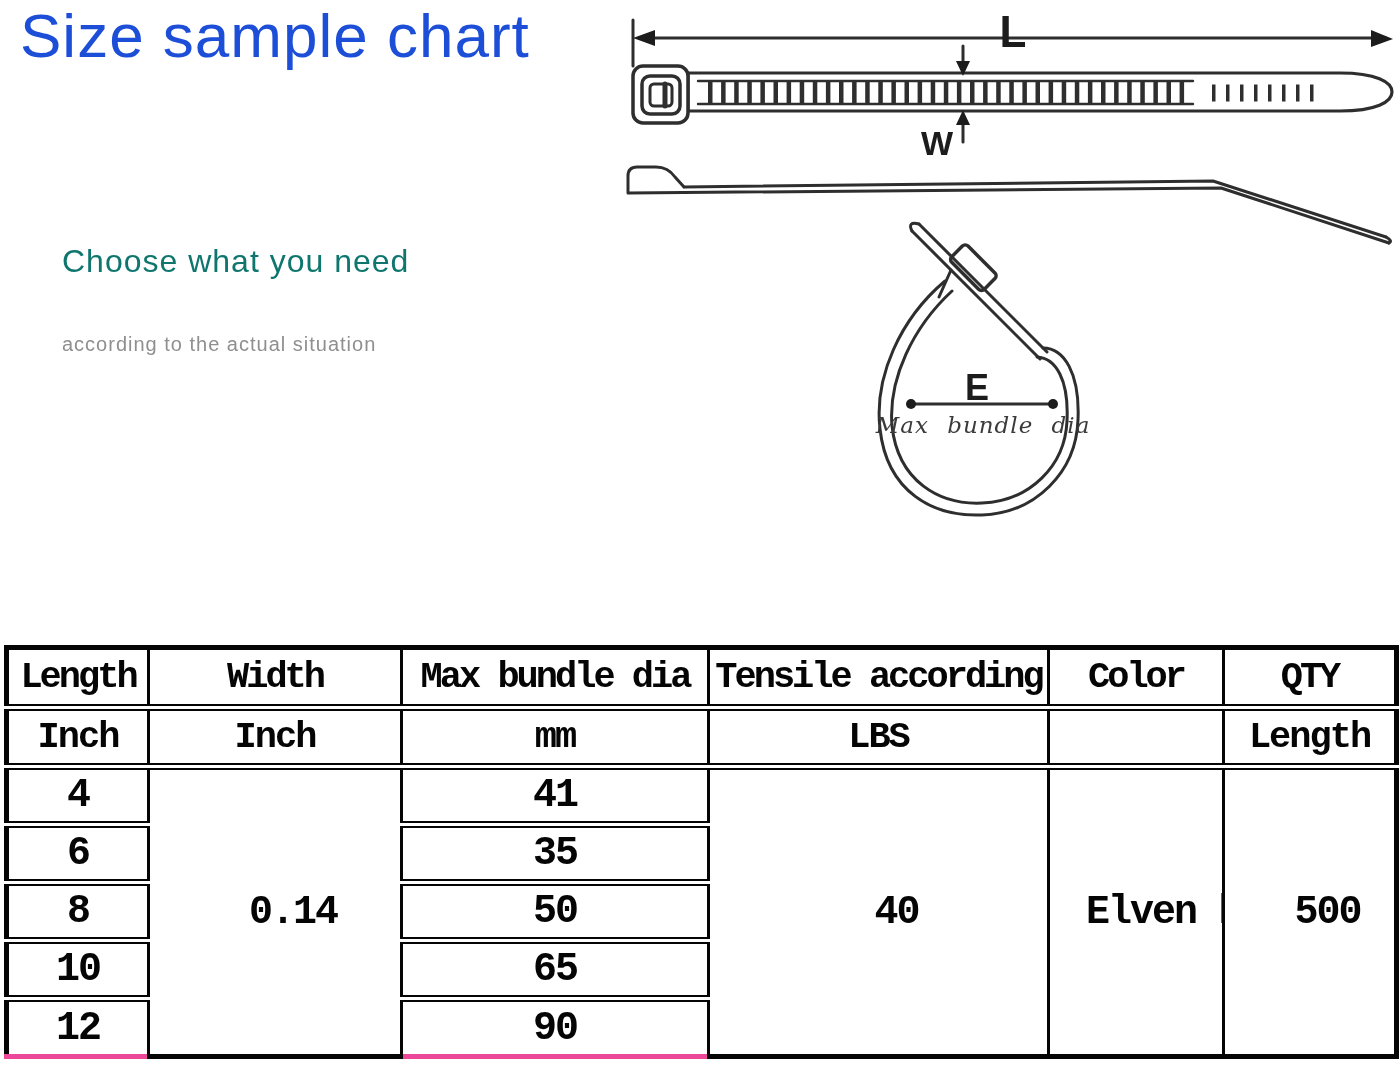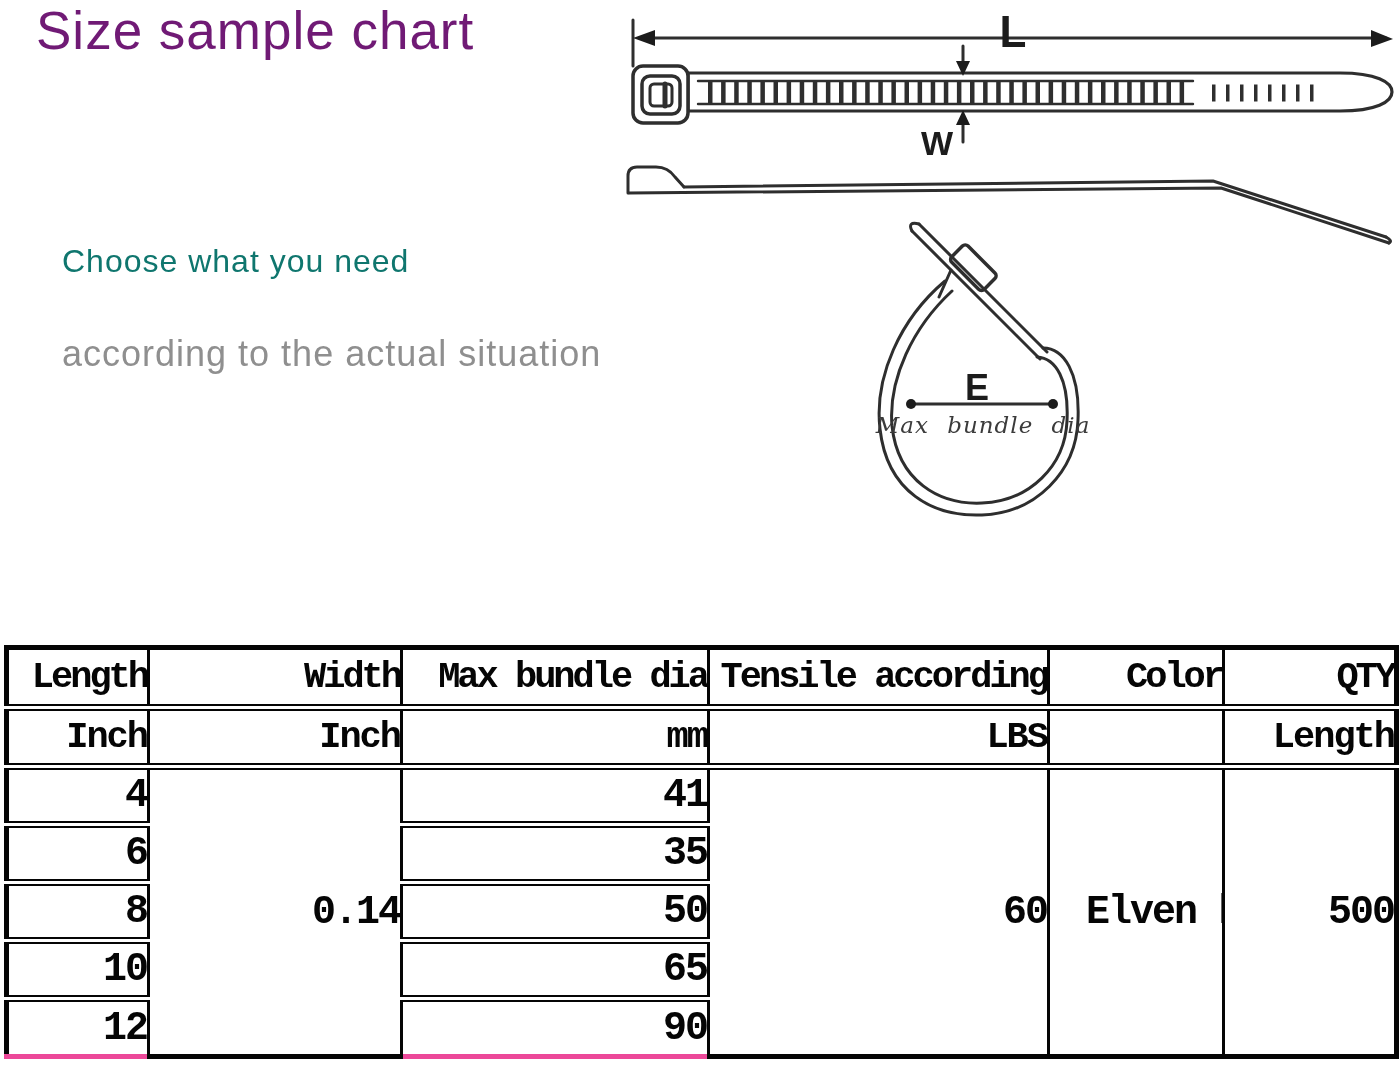--- a/index.html
+++ b/index.html
@@ -1,30 +1,30 @@
 <!DOCTYPE html>
 <html><head>
 <meta charset="utf-8">
 <style>
   html,body{margin:0;padding:0;background:#fff;}
   .canvas{position:relative;width:1399px;height:1082px;background:#ffffff;overflow:hidden;
           font-family:"Liberation Sans",sans-serif;}
-  .title{position:absolute;left:36px;top:0px;font-size:53px;color:#701a75;letter-spacing:1px;
+  .title{position:absolute;left:20px;top:0px;font-size:62px;color:#1d4ed8;letter-spacing:1px;
          font-family:"Liberation Sans",sans-serif;}
   .tag1{position:absolute;left:62px;top:243px;font-size:32px;color:#0f766e;letter-spacing:1px;}
-  .tag2{position:absolute;left:62px;top:333px;font-size:36px;color:#8f8f8f;letter-spacing:1px;}
+  .tag2{position:absolute;left:62px;top:333px;font-size:20px;color:#8f8f8f;letter-spacing:1px;}
   svg.diagram{position:absolute;left:0;top:0;}
   .dim-text{font-family:"Liberation Sans",sans-serif;font-weight:bold;fill:#1c1c1c;}
   .caption-text{font-family:"DejaVu Serif",serif;font-style:italic;fill:#3b3b3b;letter-spacing:1px;word-spacing:10px;}
   table.spec{position:absolute;left:4px;top:645px;width:1390px;border-collapse:collapse;
              table-layout:fixed;background:#fff;color:#050505;}
   .spec th,.spec td{border-left:3px solid #050505;border-right:3px solid #050505;
              border-top:7px double #050505;border-bottom:7px double #050505;
              font-family:"Liberation Mono","DejaVu Sans Mono",monospace;font-weight:700;
-             text-align:right;vertical-align:middle;padding:0;overflow:hidden;white-space:nowrap;}
+             text-align:center;vertical-align:middle;padding:0;overflow:hidden;white-space:nowrap;}
   tr.h1{height:60px;} tr.h1 th{font-size:37px;letter-spacing:-3px;}
   tr.h2{height:59px;} tr.h2 th{font-size:37px;letter-spacing:-2px;}
   tr.body{height:58px;} tr.body td{font-size:40px;letter-spacing:-2px;}
   td.cell-color{font-size:27px;letter-spacing:-2px;}
   tr.h1 th{border-top:5px solid #050505;}
   .spec th:first-child,.spec td:first-child{border-left:5px solid #050505;}
   .edge-r{border-right:5px solid #050505 !important;}
   tr.row-last td{border-bottom:5px solid #ec4899;}
   .spec td[rowspan]{border-bottom:5px solid #050505;padding-left:36px;}
 </style>
@@ -117,21 +117,21 @@
       <th>Inch</th>
       <th>mm</th>
       <th>LBS</th>
       <th></th>
       <th class="edge-r">Length</th>
     </tr>
     <tr class="body">
       <td>4</td>
       <td rowspan="5">0.14</td>
       <td>41</td>
-      <td rowspan="5">60</td>
+      <td rowspan="5">40</td>
       <td rowspan="5" class="cell-color">Elven kinds</td>
       <td rowspan="5" class="edge-r">500</td>
     </tr>
     <tr class="body">
       <td>6</td>
       <td>35</td>
     </tr>
     <tr class="body">
       <td>8</td>
       <td>50</td>

